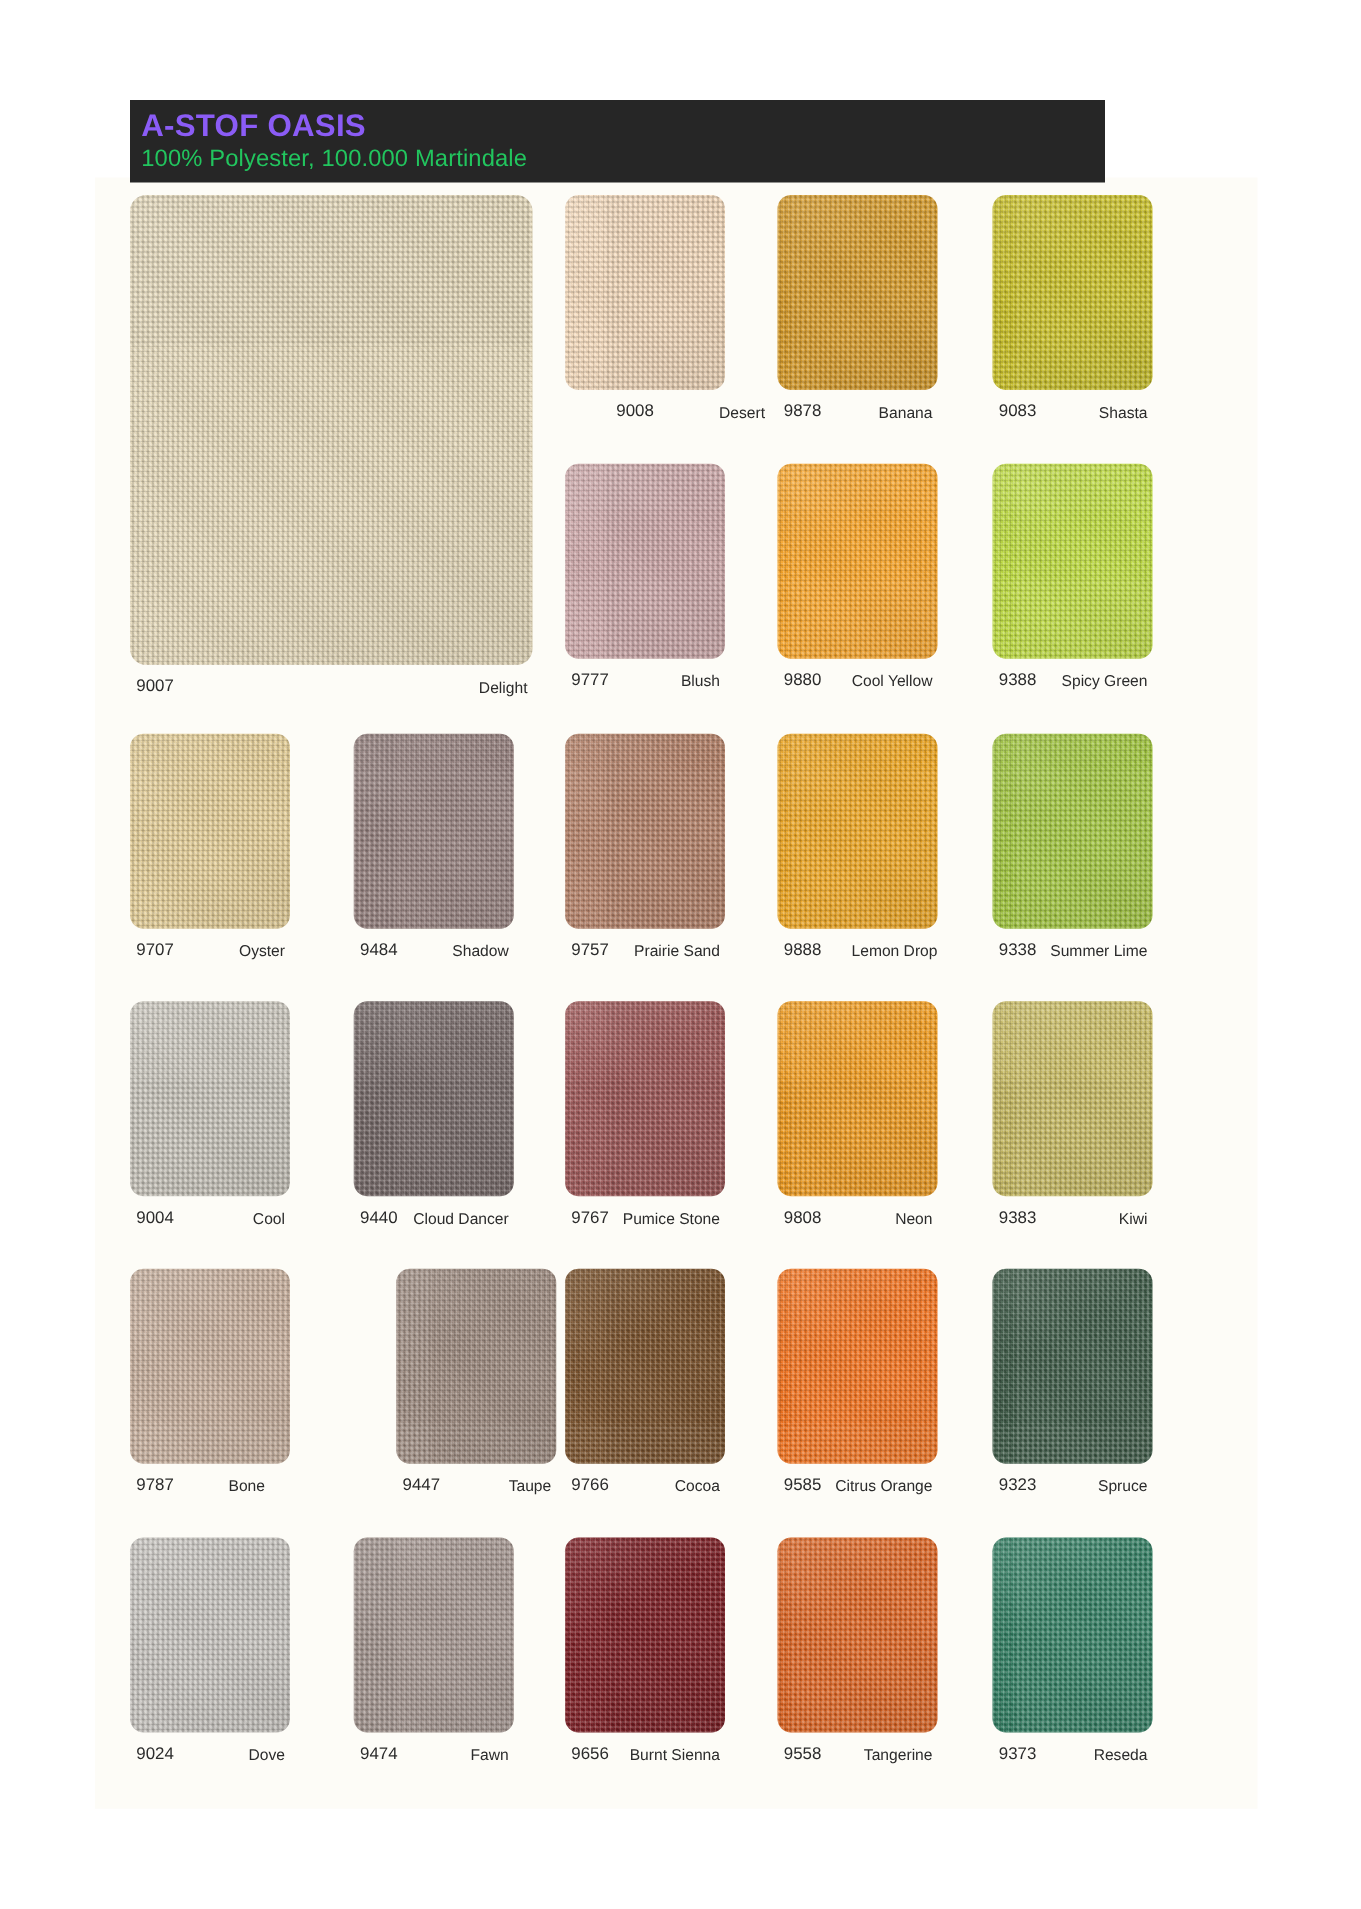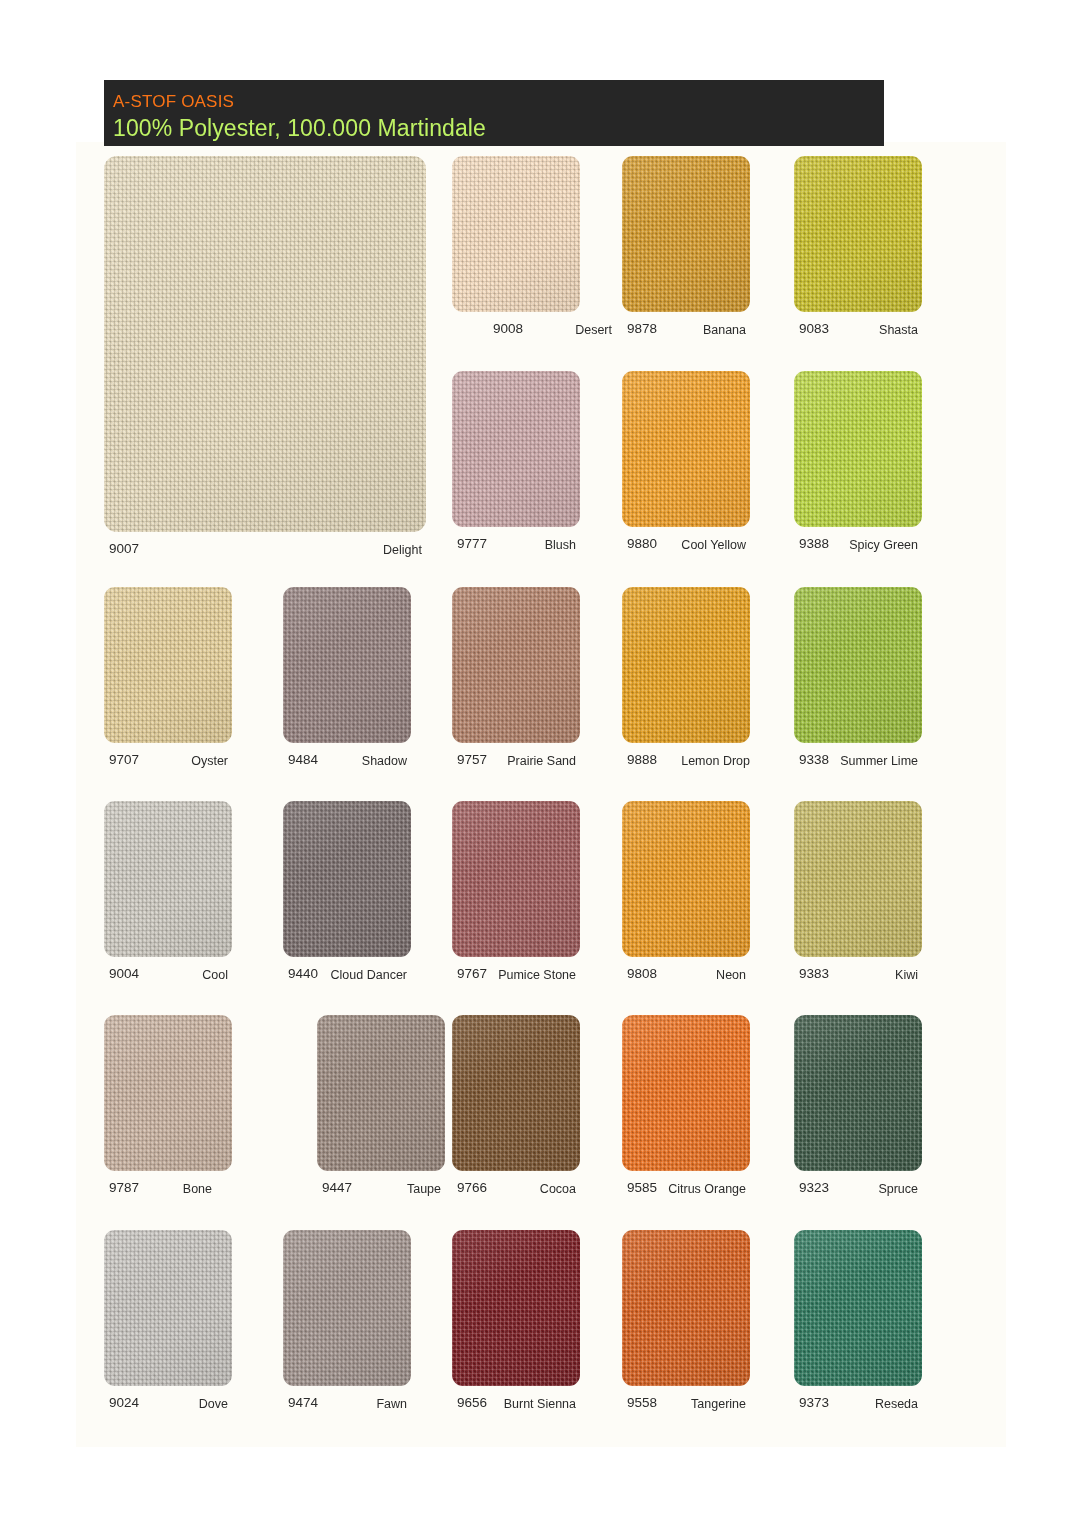--- a/index.html
+++ b/index.html
@@ -32,30 +32,30 @@
   .header-bar {
     position: absolute;
     left: 104px;
     top: 80px;
     width: 780px;
     height: 66px;
     background: #262626;
     padding: 7px 0 0 9px;
   }
   .header-title {
-    color: #f97316;
-    font-size: 17px;
+    color: #8b5cf6;
+    font-size: 25px;
     line-height: 29px;
-    font-weight: 400;
+    font-weight: 700;
     letter-spacing: 0.2px;
     white-space: nowrap;
   }
   .header-sub {
-    color: #bef264;
-    font-size: 23px;
+    color: #22c55e;
+    font-size: 19px;
     line-height: 24px;
     font-weight: 400;
     letter-spacing: 0.1px;
     white-space: nowrap;
   }
 
   
   .cell {
     position: absolute;
   }

